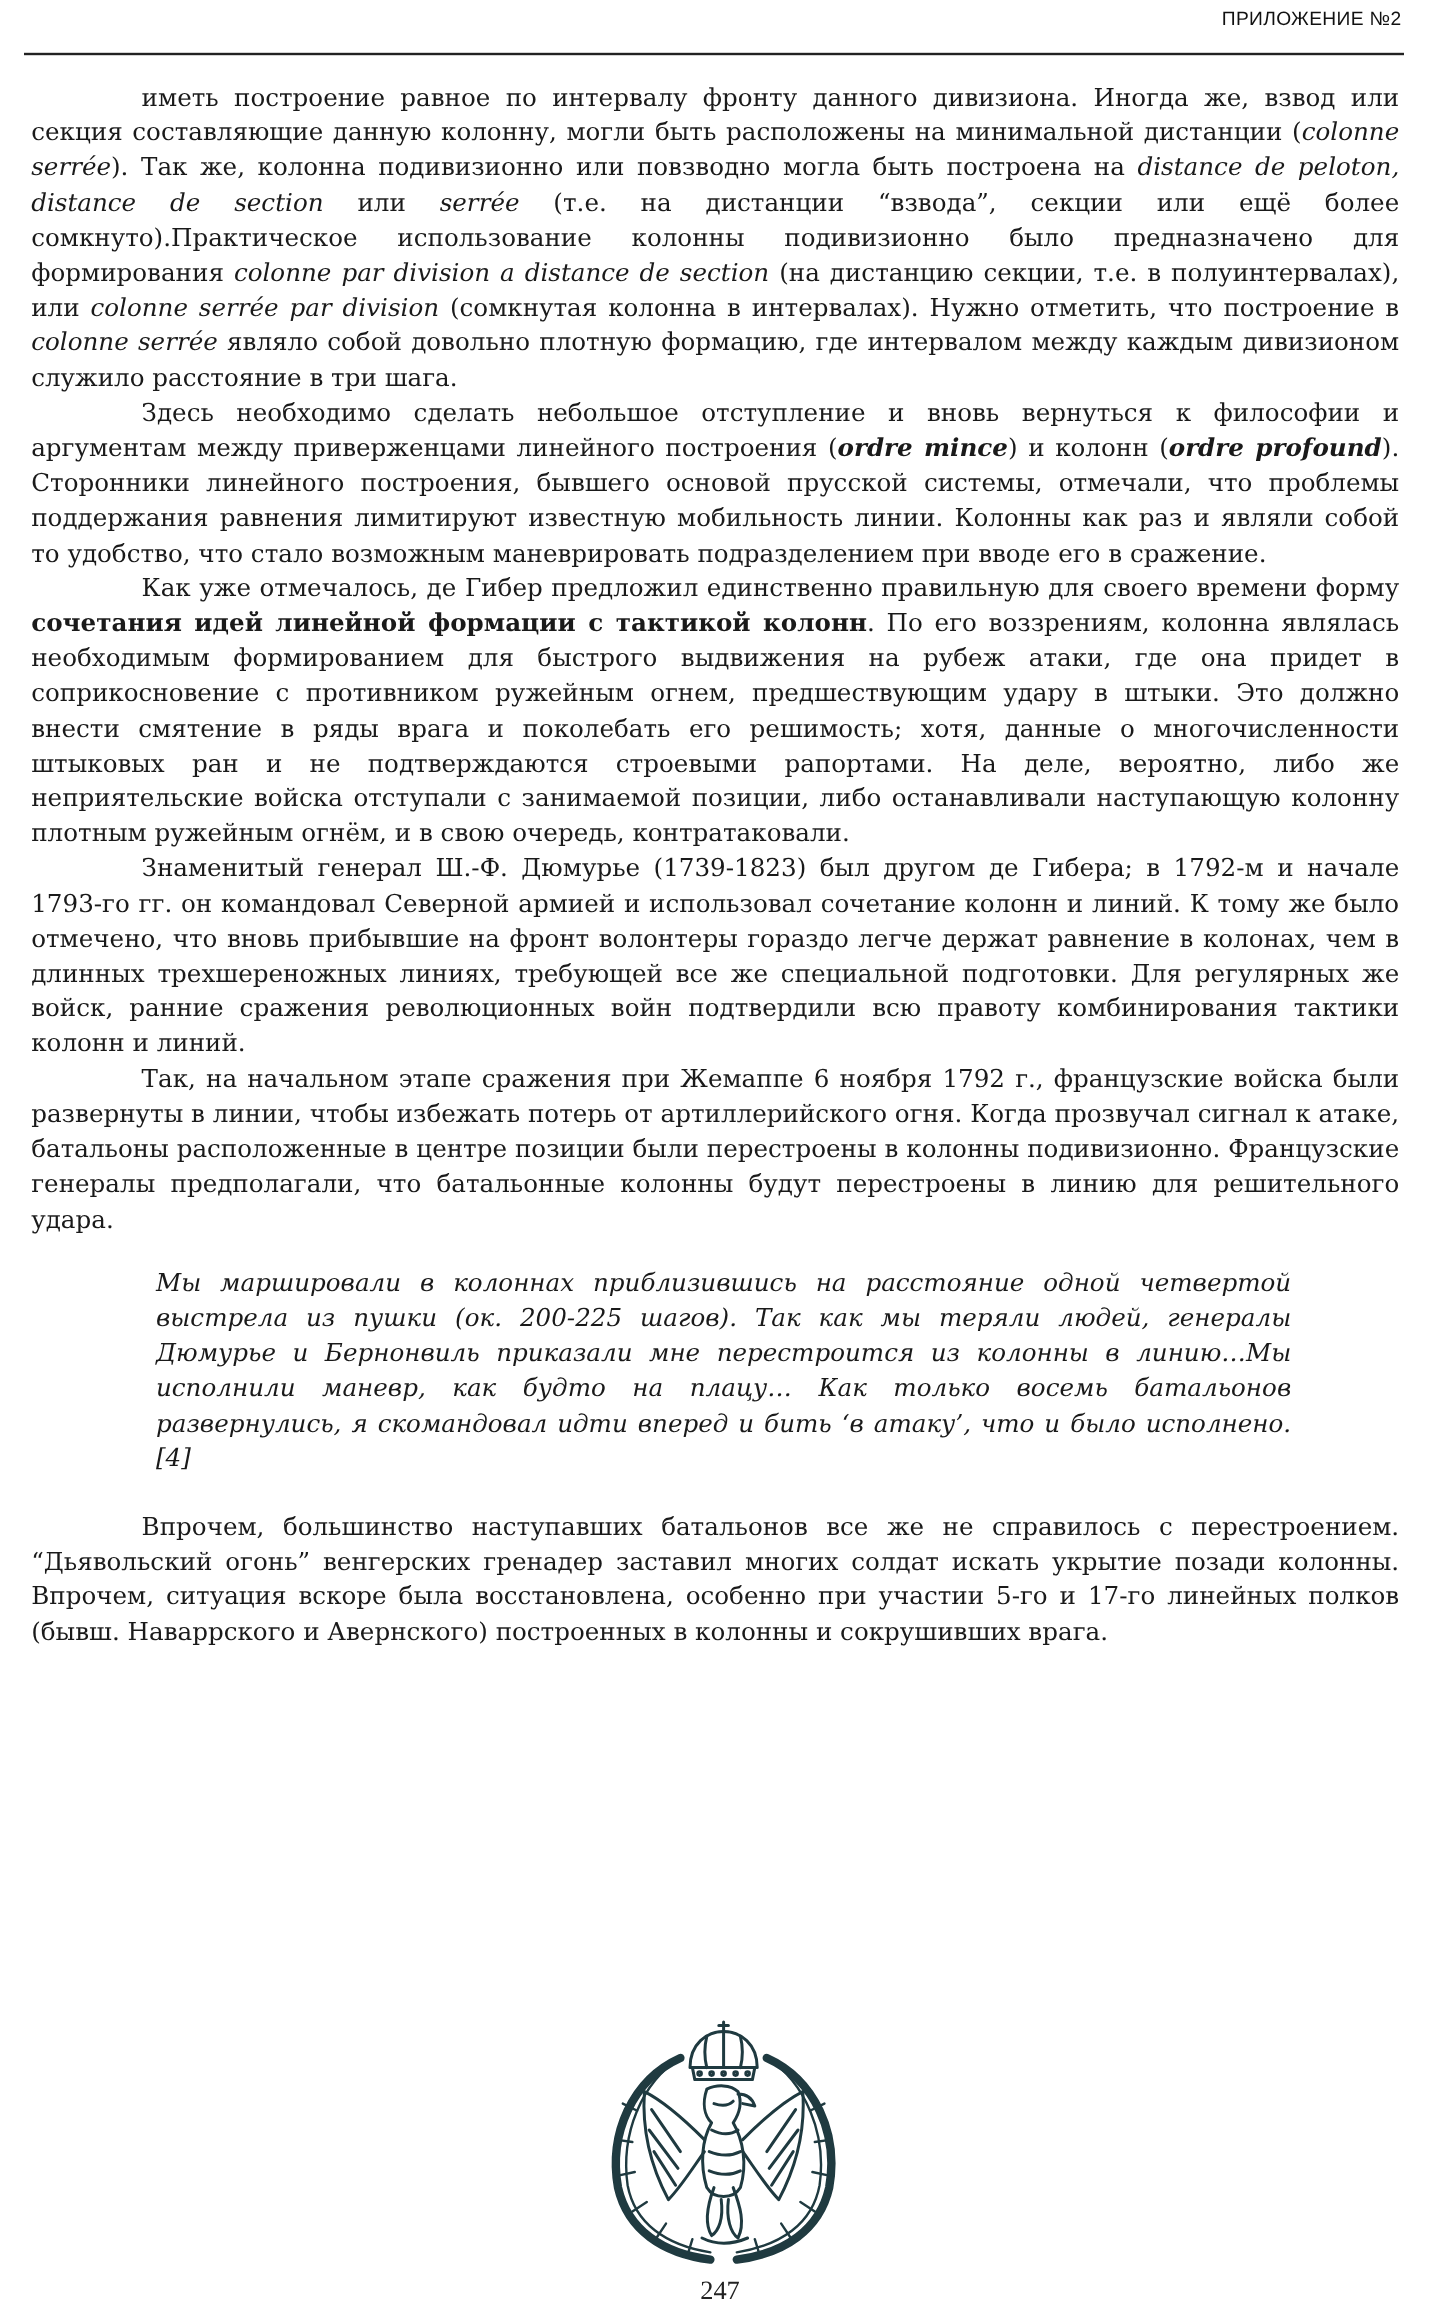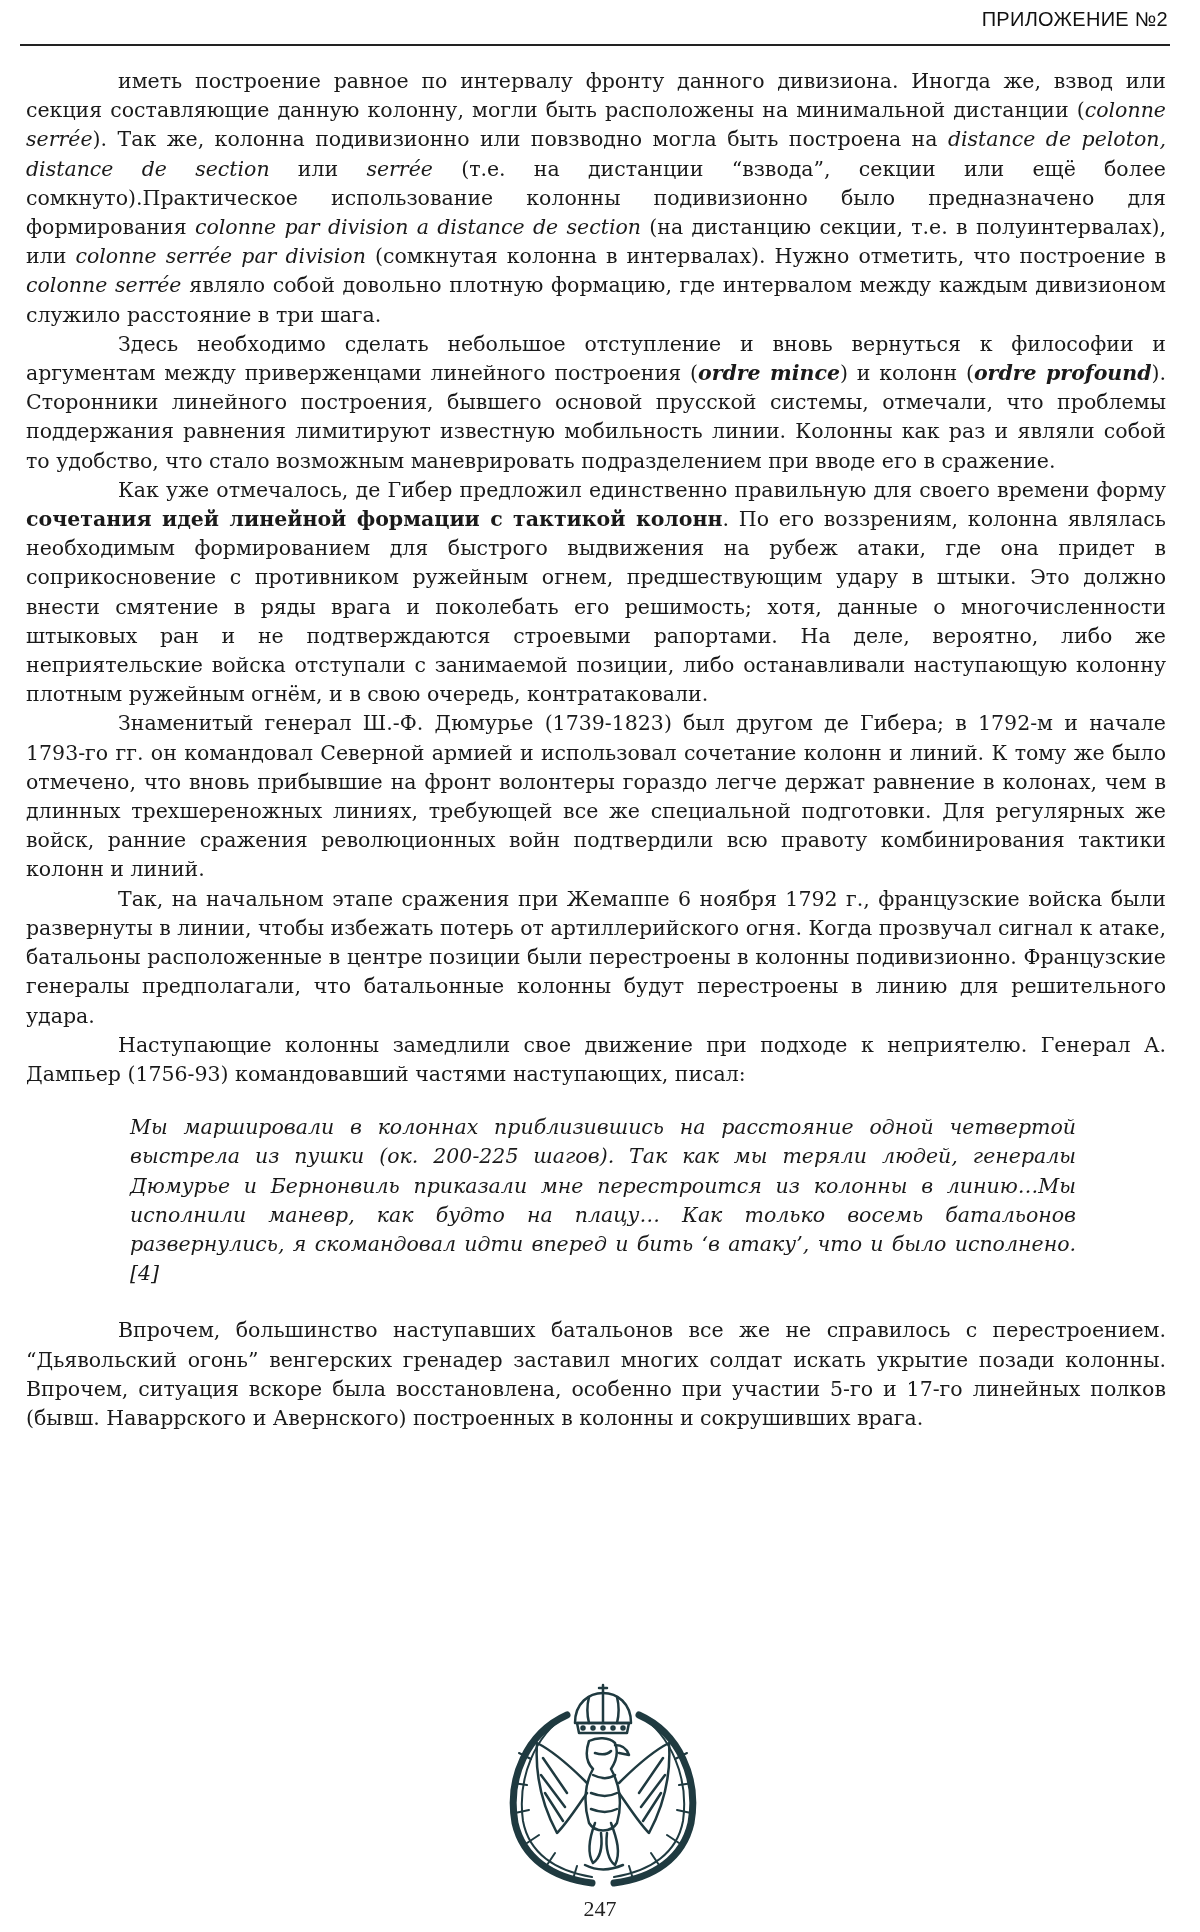--- a/index.html
+++ b/index.html
@@ -3,21 +3,21 @@
 <meta charset="utf-8">
 <style>
   html, body { margin: 0; padding: 0; background: #ffffff; }
   body { width: 1200px; height: 1932px; position: relative; overflow: hidden; color: #1a1a1a; }
   .header {
     position: absolute; left: 20px; top: 0; width: 1150px; height: 44px;
     border-bottom: 2px solid #222;
   }
   .header-title {
     position: absolute; right: 2px; top: 8px;
-    font-family: "Liberation Sans", sans-serif; font-size: 20px; color: #111;
+    font-family: "Liberation Sans", sans-serif; font-size: 16px; color: #111;
     letter-spacing: 0.3px;
   }
   .body-text {
     position: absolute; left: 26px; top: 67px; width: 1140px;
     font-family: "DejaVu Serif", serif; font-size: 20.5px; line-height: 29.2px;
     text-align: justify; hyphens: manual; color: #1a1a1a;
   }
   .body-text p { margin: 0; text-indent: 92px; }
   .quote {
     margin: 24px 90px 28px 104px;
@@ -42,21 +42,20 @@
   <span class="header-title">ПРИЛОЖЕНИЕ №2</span>
 </div>
 
 <div class="body-text">
   <div id="paras">
       <p><span>иметь построение равное по интервалу фронту данного дивизиона.  Иногда же, взвод или секция составляющие данную колонну, могли быть расположены на минимальной дистанции (</span><i>colonne serrée</i><span>). Так же, колонна подивизионно или повзводно могла быть построена на </span><i>distance de peloton, distance de section</i><span> или </span><i>serrée</i><span> (т.е. на дистанции “взвода”, секции или ещё более сомкнуто).Практическое использование колонны подивизионно было предназначено для формирования </span><i>colonne par division a distance de section</i><span> (на дистанцию секции, т.е. в полуинтервалах), или </span><i>colonne serrée par division</i><span> (сомкнутая колонна в интервалах). Нужно отметить, что построение в </span><i>colonne serrée</i><span> являло собой довольно плотную формацию, где интервалом между каждым дивизионом служило расстояние в три шага.</span></p>
       <p><span> Здесь необходимо сделать небольшое отступление и вновь вернуться к философии и аргументам между приверженцами линейного построения (</span><b><i>ordre mince</i></b><span>) и колонн (</span><b><i>ordre profound</i></b><span>).  Сторонники линейного построения, бывшего основой прусской системы, отмечали, что проблемы поддержания равнения лимитируют известную мобильность линии.  Колонны как раз и являли собой то удобство, что стало возможным маневрировать подразделением при вводе его в сражение.</span></p>
       <p><span>Как уже отмечалось, де Гибер предложил единственно правильную для своего времени форму </span><b>сочетания идей линейной формации с тактикой колонн</b><span>.  По его воззрениям, колонна являлась необходимым формированием для быстрого выдвижения на рубеж атаки, где она придет в соприкосновение с противником ружейным огнем, предшествующим удару в штыки.  Это должно внести смятение в ряды врага и поколебать его решимость; хотя, данные о многочисленности штыковых ран и не подтверждаются строевыми рапортами.  На деле, вероятно, либо же неприятельские войска отступали с занимаемой позиции, либо останавливали наступающую колонну плотным ружейным огнём, и в свою очередь, контратаковали.</span></p>
       <p><span>Знаменитый генерал Ш.-Ф. Дюмурье (1739-1823) был другом де Гибера; в 1792-м и начале 1793-го гг. он командовал Северной армией и использовал сочетание колонн и линий.  К тому же было отмечено, что вновь прибывшие на фронт волонтеры гораздо легче держат равнение в колонах, чем в длинных трехшереножных линиях, требующей все же специальной подготовки.  Для регулярных же войск, ранние сражения революционных войн подтвердили всю правоту комбинирования тактики колонн и линий.</span></p>
       <p><span>Так, на начальном этапе сражения при Жемаппе 6 ноября 1792 г., французские войска были развернуты в линии, чтобы избежать потерь от артиллерийского огня. Когда прозвучал сигнал к атаке, батальоны расположенные в центре позиции были перестроены в колонны подивизионно.  Французские генералы предполагали, что батальонные колонны будут перестроены в линию для решительного удара.</span></p>
-      <p><span>Наступающие колонны замедлили свое движение при подходе к неприятелю. Генерал А. Дампьер (1756-93) командовавший частями наступающих, писал:</span></p>
     </div>
   <blockquote class="quote">
     <p>Мы маршировали в колоннах приблизившись на расстояние одной четвертой выстрела из пушки (ок. 200-225 шагов).  Так как мы теряли людей, генералы Дюмурье и Бернонвиль приказали мне перестроится из колонны в линию…Мы исполнили маневр, как будто на плацу… Как только восемь батальонов развернулись, я скомандовал идти вперед и бить ‘в атаку’, что и было исполнено.[4]</p>
   </blockquote>
   <p>Впрочем, большинство наступавших батальонов все же не справилось с перестроением. “Дьявольский огонь” венгерских гренадер заставил многих солдат искать укрытие позади колонны.  Впрочем, ситуация вскоре была восстановлена, особенно при участии 5-го и 17-го линейных полков (бывш. Наваррского и Авернского) построенных в колонны и сокрушивших врага.</p>
 </div>
 
 <svg class="emblem" viewBox="0 0 212 210">
   <g id="emblem-g" fill="none" stroke-linecap="round" stroke-linejoin="round" stroke="#1f3a40">
 

